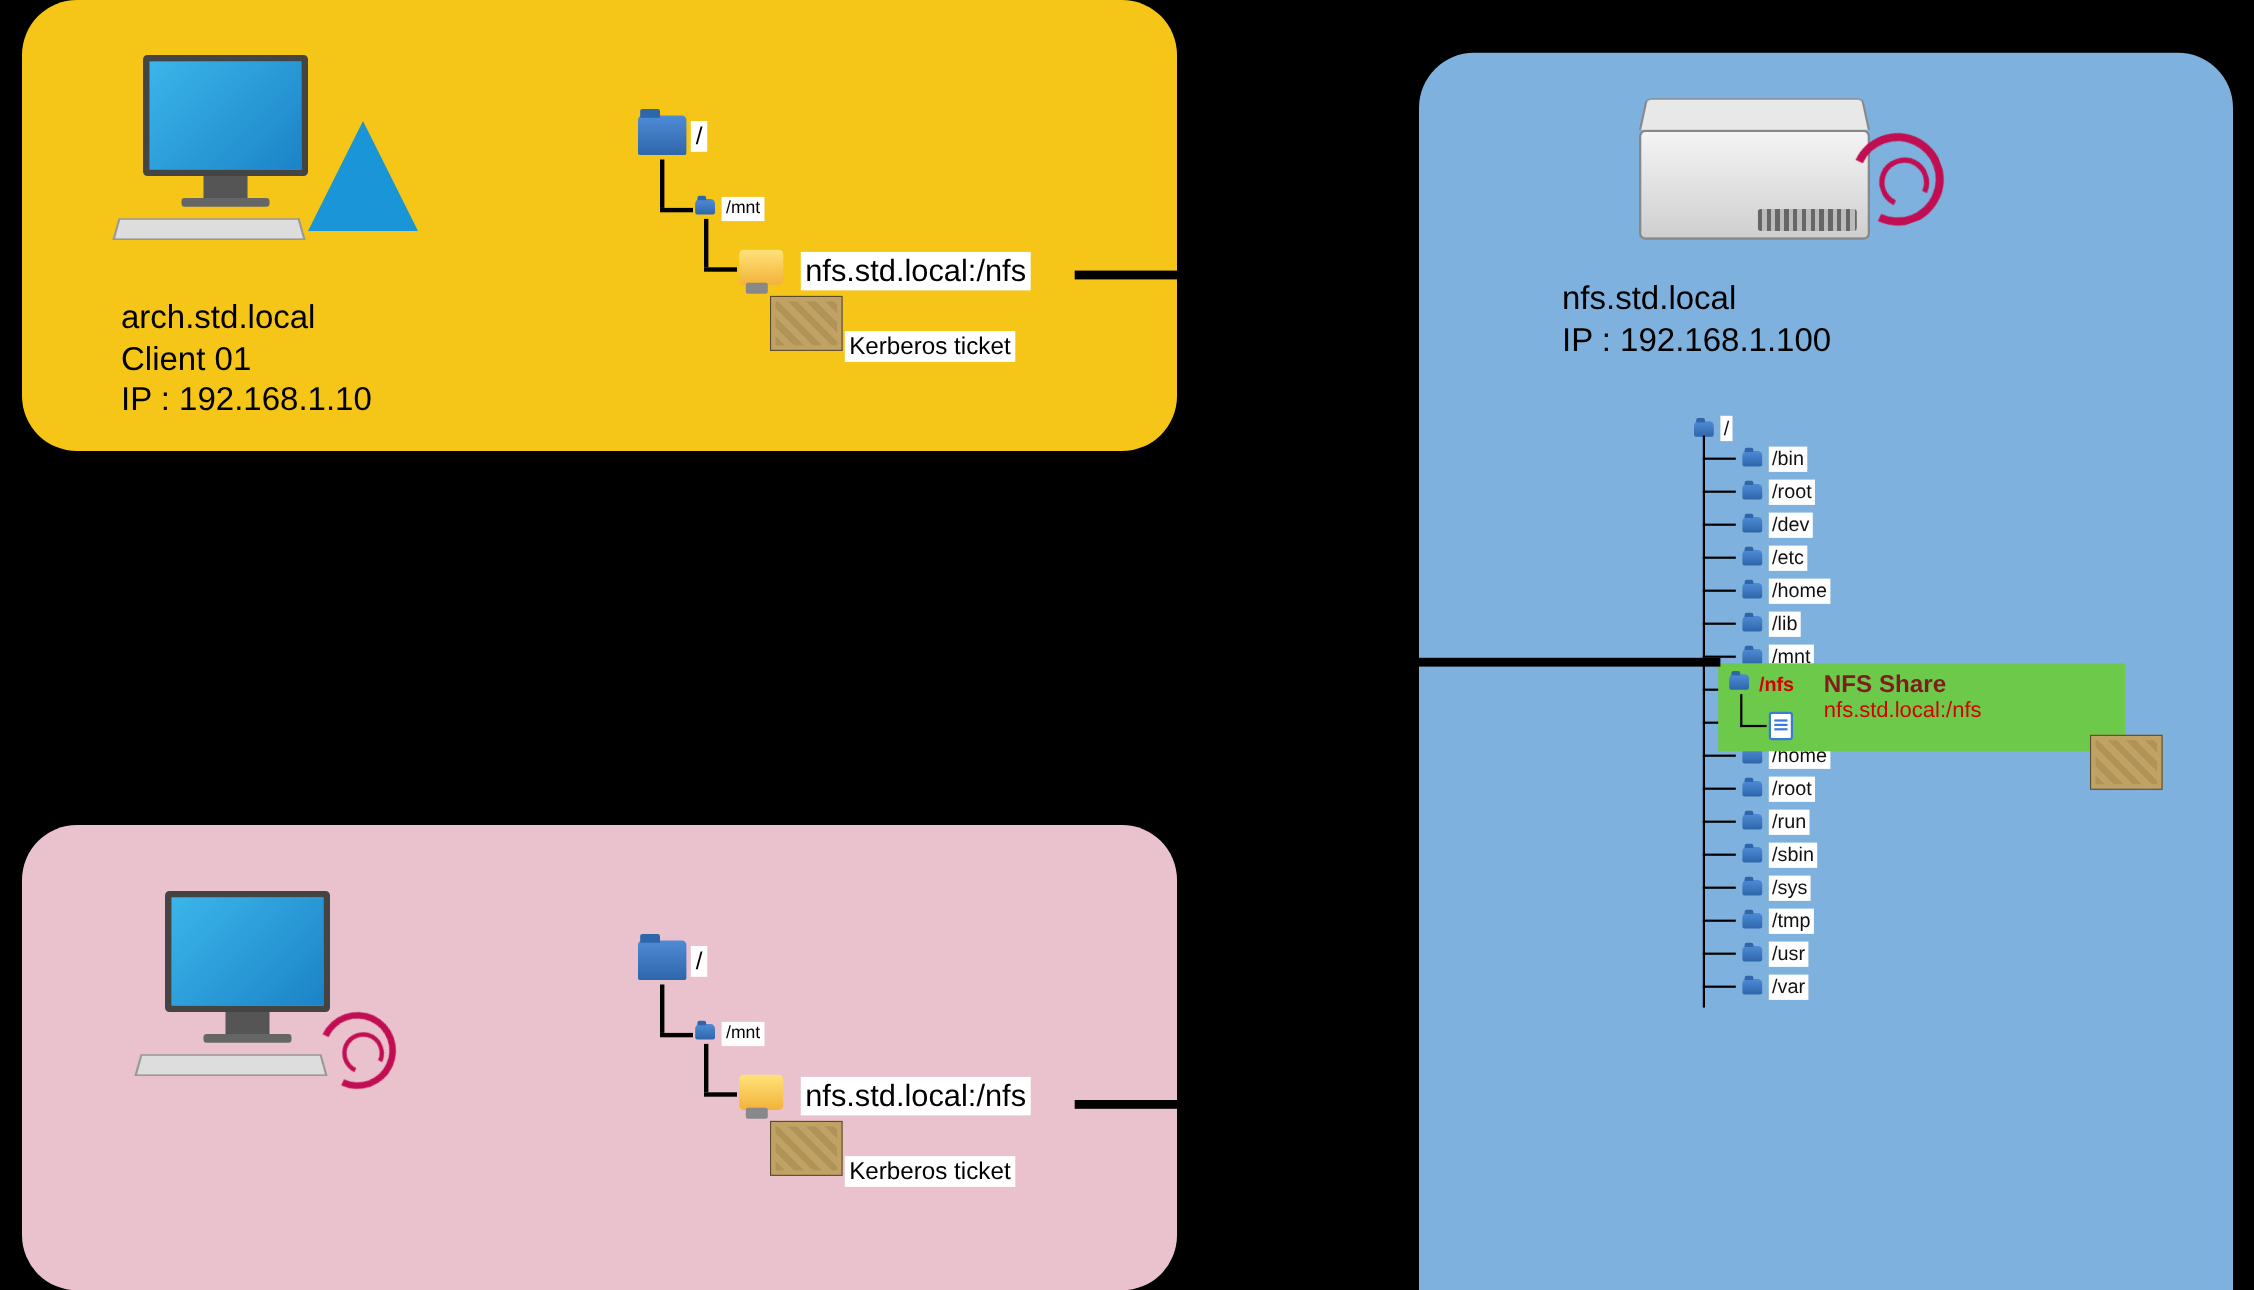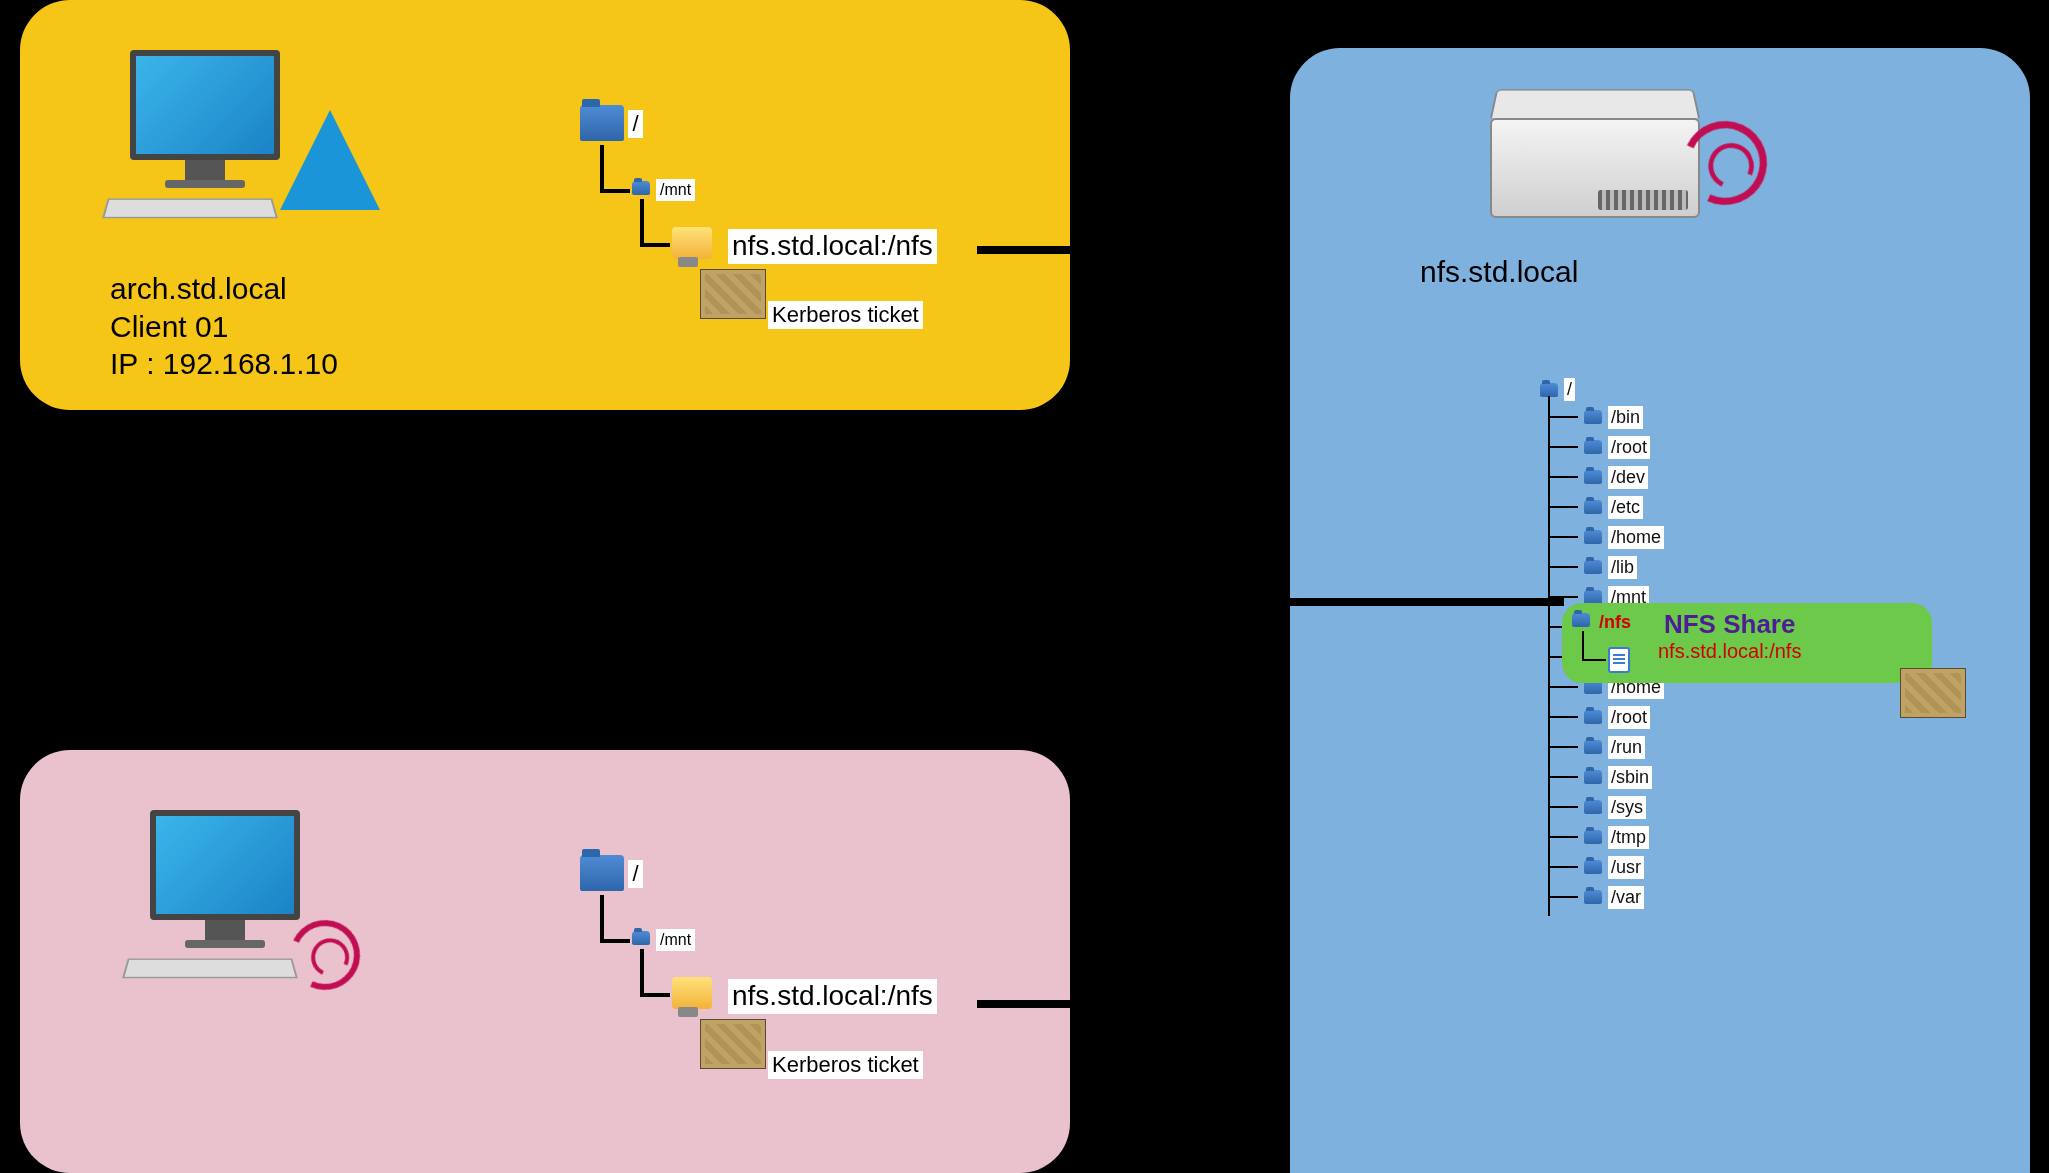--- a/index.html
+++ b/index.html
@@ -96,25 +96,24 @@
     height:30px; position:relative;
   }
   .server-tree-row .tick{
     width:30px; height:2px; background:#000;
   }
   .server-tree-label{
     font-size:18px; color:#111; background:#fff; padding:1px 3px;
   }
 
   .nfs-highlight{
-    position:absolute; background:#6cc94a; border-radius:20px;
+    position:absolute; background:#6cc94a; border-radius:0;
     padding:8px 10px;
-    text-align:center;
-  }
-  .nfs-highlight .title{ color:#4c1d95; font-weight:bold; font-size:26px;}
+  }
+  .nfs-highlight .title{ color:#7f1d1d; font-weight:bold; font-size:22px;}
   .nfs-highlight .path { color:#d40000; font-size:20px;}
 
   
   .conn { position:absolute; background:#000; }
   
   
   .swirl{
     width:70px;height:70px;border:6px solid #c10e52;border-radius:50%;
     border-left-color:transparent; position:absolute;
     transform:rotate(-20deg);
@@ -171,20 +170,21 @@
 <div class="panel panel-blue" style="left:1290px; top:0; width:740px; height:1173px;">
 
   <div class="server-box" style="left:200px; top:30px;">
     <div class="top"></div>
     <div class="chassis"></div>
   </div>
   <div class="swirl" style="left:400px; top:80px; transform:scale(1.2) rotate(-20deg);"></div>
 
   <div class="client-info" style="left:130px; top:205px;">
     <div>nfs.std.local</div>
+    <div>IP : 192.168.1.100</div>
   </div>
 
   <div style="position:absolute; left:250px; top:330px;">
     <div style="display:flex;align-items:center;gap:6px;">
       <span class="folder-icon small"></span>
       <span class="server-tree-label">/</span>
     </div>
 
     <div class="tree-line" style="left:8px; top:18px; width:2px; height:520px;"></div>
 

